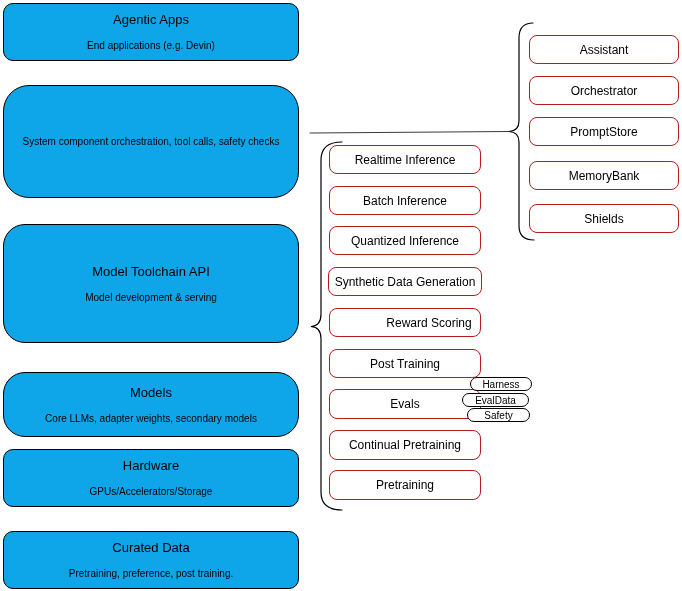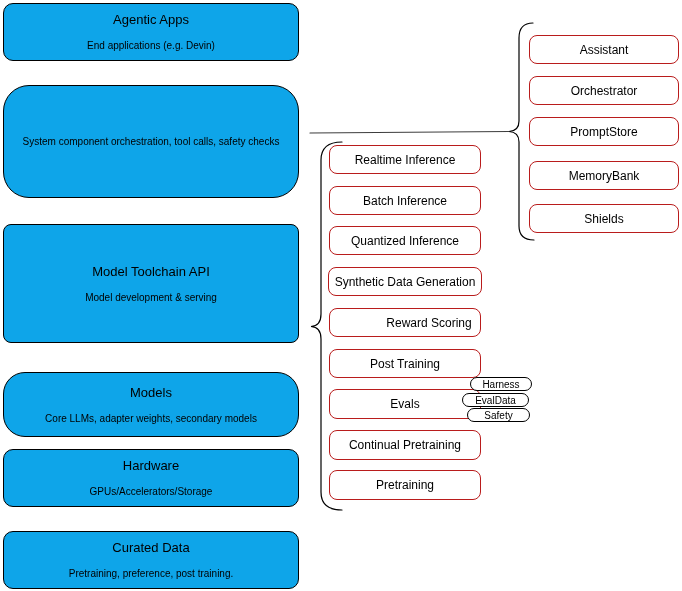--- a/index.html
+++ b/index.html
@@ -42,21 +42,21 @@
 
   <div class="node" style="left:3px;top:3px;width:296px;height:58px;border-radius:10px;">
     <div class="title">Agentic Apps</div>
     <div class="subtitle">End applications (e.g. Devin)</div>
   </div>
 
   <div class="node" style="left:3px;top:85px;width:296px;height:113px;border-radius:26px;">
     <div class="subtitle">System component orchestration, tool calls, safety checks</div>
   </div>
 
-  <div class="node" style="left:3px;top:224px;width:296px;height:119px;border-radius:8px;">
+  <div class="node" style="left:3px;top:224px;width:296px;height:119px;border-radius:22px;">
     <div class="title">Model Toolchain API</div>
     <div class="subtitle">Model development &amp; serving</div>
   </div>
 
   <div class="node" style="left:3px;top:372px;width:296px;height:65px;border-radius:22px;">
     <div class="title">Models</div>
     <div class="subtitle">Core LLMs, adapter weights, secondary models</div>
   </div>
 
   <div class="node" style="left:3px;top:449px;width:296px;height:58px;border-radius:10px;">

